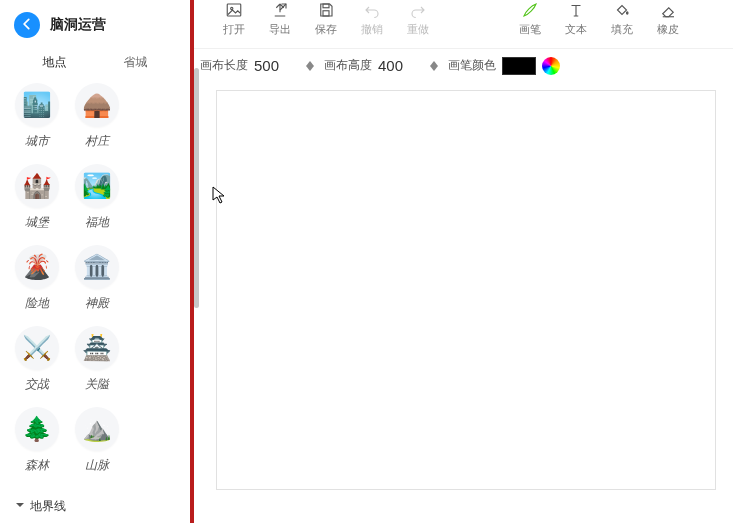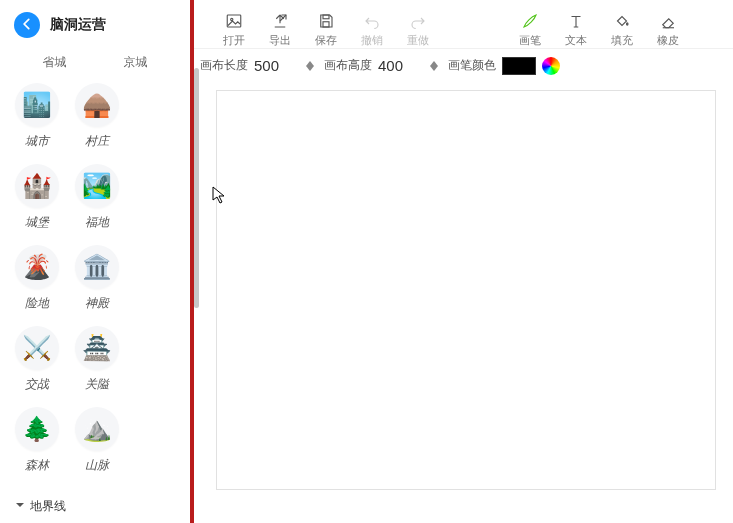--- a/index.html
+++ b/index.html
@@ -22,21 +22,21 @@
 .item-label { font-size: 12px; color: #555; text-align: center; font-style: italic; }
 
 .section-header { display: flex; align-items: center; gap: 4px; padding: 6px 6px 10px; cursor: pointer; }
 .section-header svg { width: 12px; height: 12px; }
 .section-title { font-size: 12px; color: #333; }
 
 .main { flex: 1; height: 523px; display: flex; flex-direction: column; position: relative; }
 .scroll-track { position: absolute; left: 0; top: 58px; width: 6px; height: 430px; background: transparent; }
 .scroll-thumb { position: absolute; left: 0; top: 10px; width: 5px; height: 240px; background: #c7c7c7; border-radius: 3px; }
 
-.toolbar { height: 48px; display: flex; align-items: flex-end; padding-left: 20px; gap: 6px; }
+.toolbar { height: 48px; display: flex; align-items: flex-start; padding-left: 20px; gap: 6px; }
 .tool-btn { width: 40px; display: flex; flex-direction: column; align-items: center; gap: 2px; cursor: pointer; }
 .tool-btn .ticon { height: 20px; display: flex; align-items: center; justify-content: center; }
 .tool-btn .ticon svg { width: 18px; height: 18px; stroke: #555; fill: none; stroke-width: 1.5; }
 .tool-btn.disabled .ticon svg { stroke: #ccc; }
 .tool-btn.accent .ticon svg { stroke: #52c41a; }
 .tool-label { font-size: 11px; color: #777; }
 .tool-btn.disabled .tool-label { color: #bbb; }
 .toolbar .gap { width: 60px; }
 
 .option-bar { height: 34px; display: flex; padding-left: 6px; gap: 10px; border-top: 1px solid #f0f0f0; }
@@ -63,22 +63,22 @@
       <span>
         <svg viewBox="0 0 24 24">
             <path d="M15 4 L7 12 L15 20" stroke="#fff" stroke-width="3" fill="none" stroke-linecap="round" stroke-linejoin="round"></path>
           </svg>
       </span>
     </div>
     <div class="app-title">脑洞运营</div>
   </div>
 
   <div class="tabs">
+    <div class="tab active">地点</div>
     <div class="tab">省城</div>
-    <div class="tab">京城</div>
   </div>
 
   <div class="sidebar-body">
     <div class="item-grid">
       <div class="grid-item">
         <div class="item-icon">🏙️</div>
         <div class="item-label">城市</div>
       </div>
       <div class="grid-item">
         <div class="item-icon">🛖</div>

